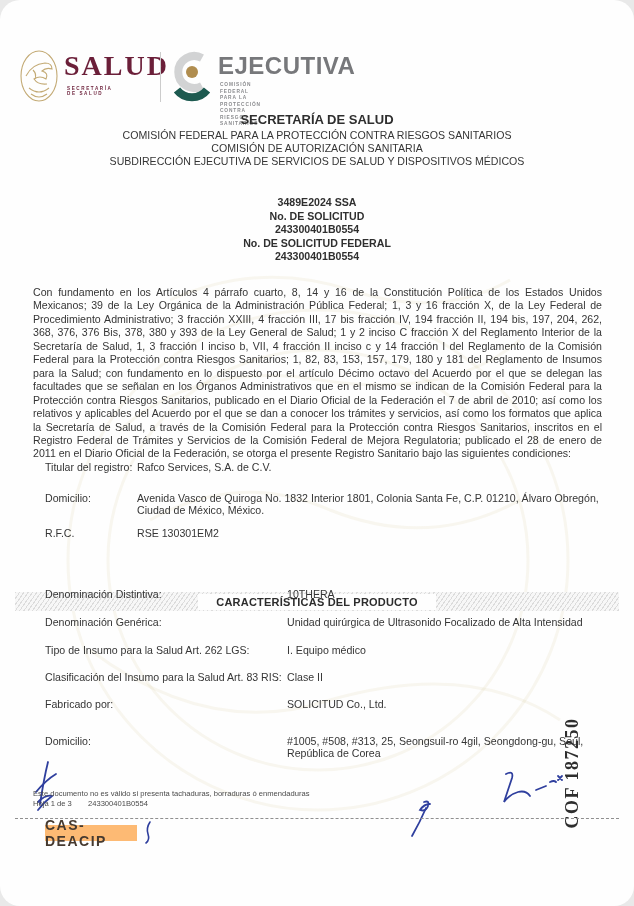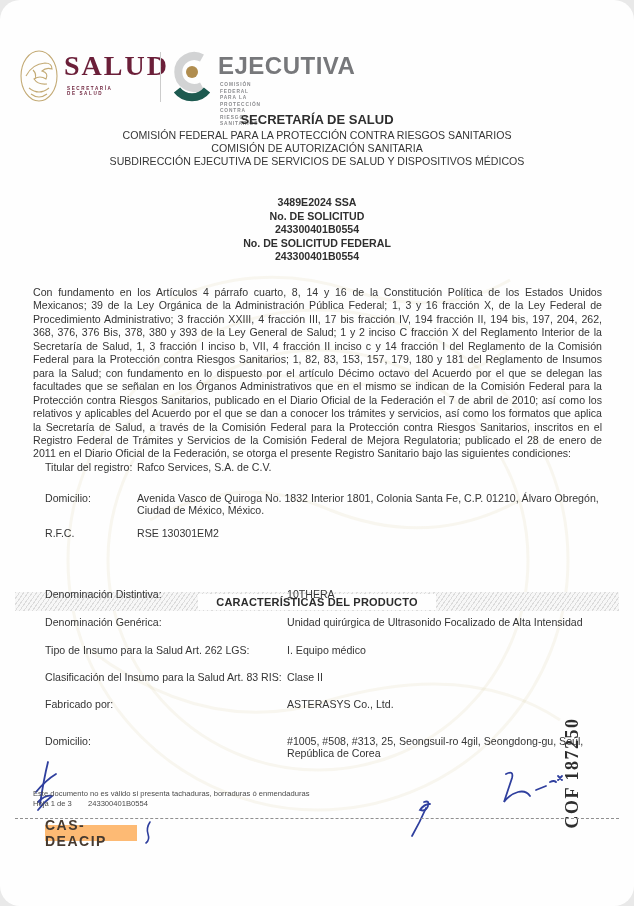--- a/index.html
+++ b/index.html
@@ -145,21 +145,21 @@
   <div class="frow product" style="top:644px;">
     <span class="lab">Tipo de Insumo para la Salud Art. 262 LGS:</span>
     <span class="val">I. Equipo médico</span>
   </div>
   <div class="frow product" style="top:671px;">
     <span class="lab">Clasificación del Insumo para la Salud Art. 83 RIS:</span>
     <span class="val">Clase II</span>
   </div>
   <div class="frow product" style="top:698px;">
     <span class="lab">Fabricado por:</span>
-    <span class="val">ASTERASYS Co., Ltd.</span>
+    <span class="val">SOLICITUD Co., Ltd.</span>
   </div>
   <div class="frow product" style="top:735px;">
     <span class="lab">Domicilio:</span>
     <span class="val">#1005, #508, #313, 25, Seongsuil-ro 4gil, Seongdong-gu, Seúl, República de Corea</span>
   </div>
 
   <div class="cof-vert">COF 187250</div>
 
   <svg class="ink" style="left:30px;top:758px;" width="40" height="58" viewBox="0 0 40 58">
     <g fill="none" stroke="#2f3f9e" stroke-width="1.8" stroke-linecap="round">

